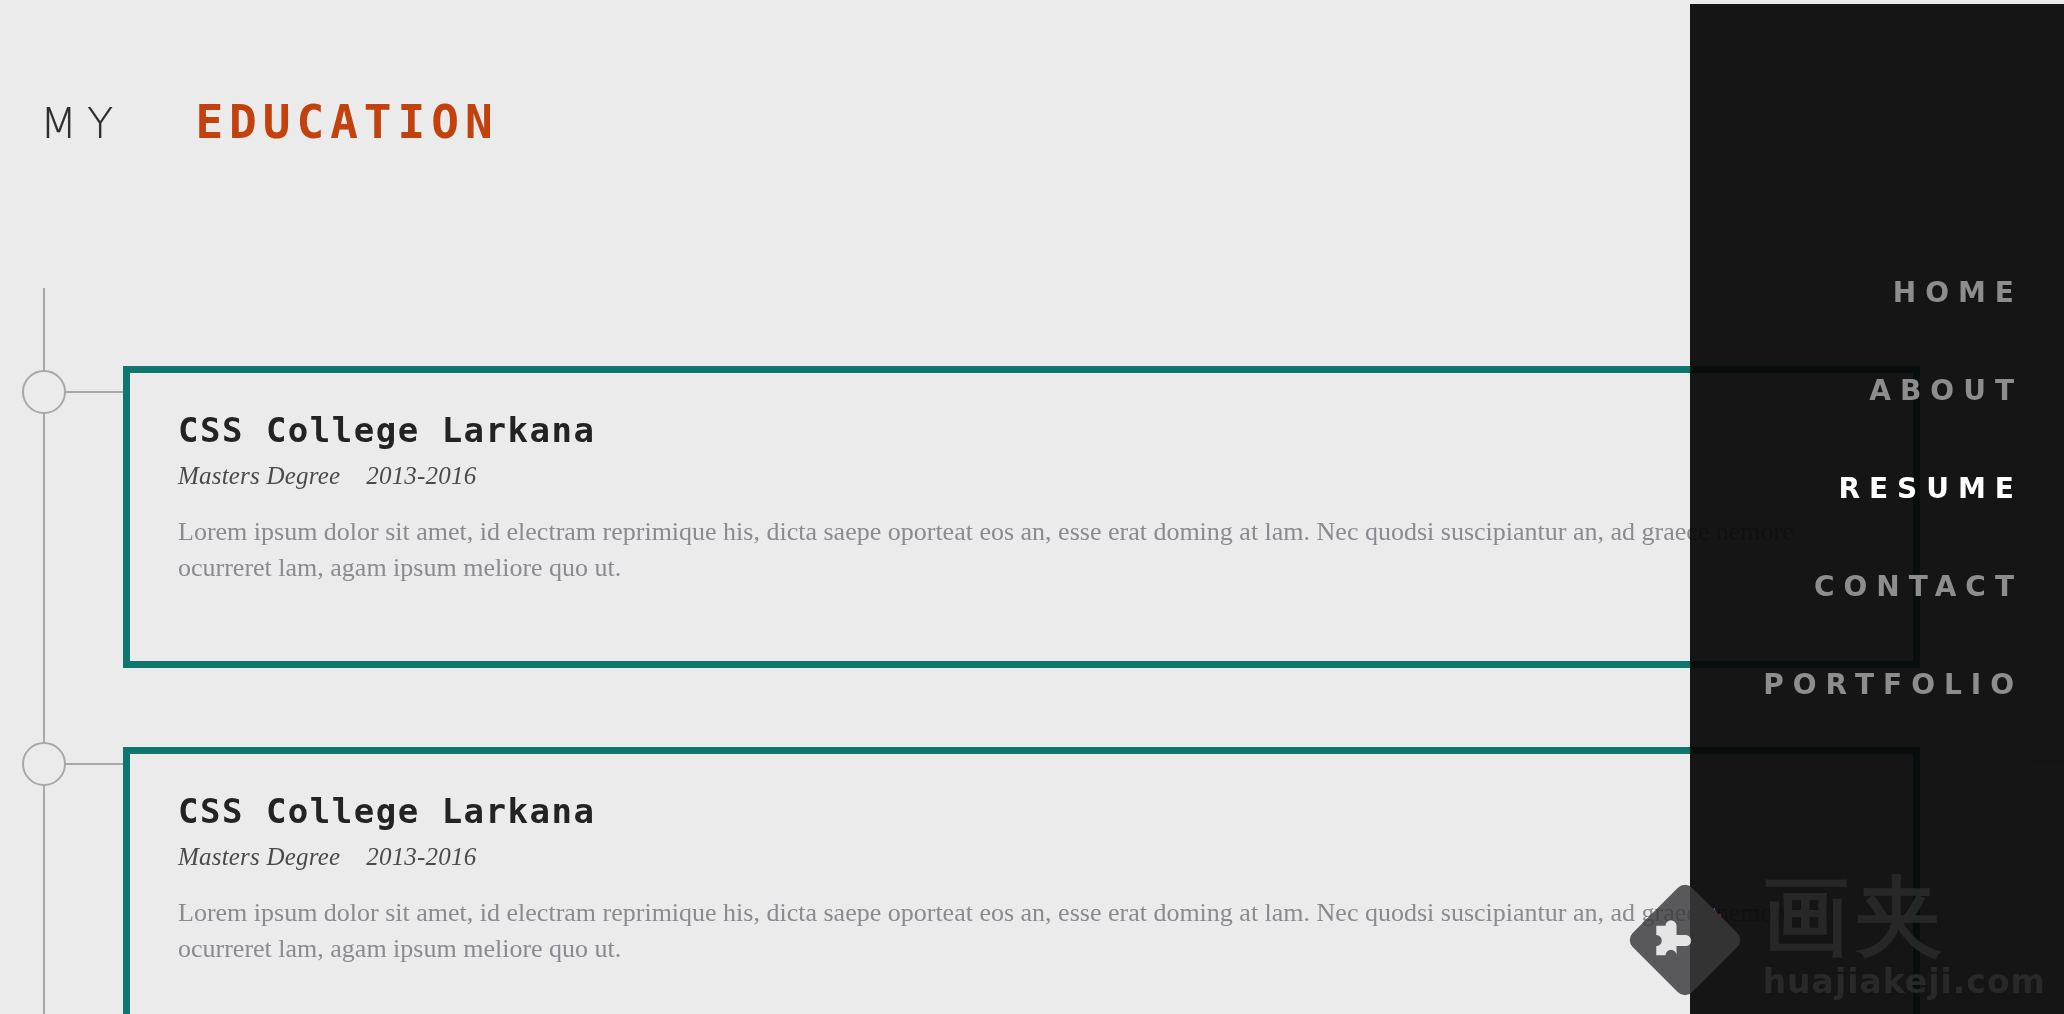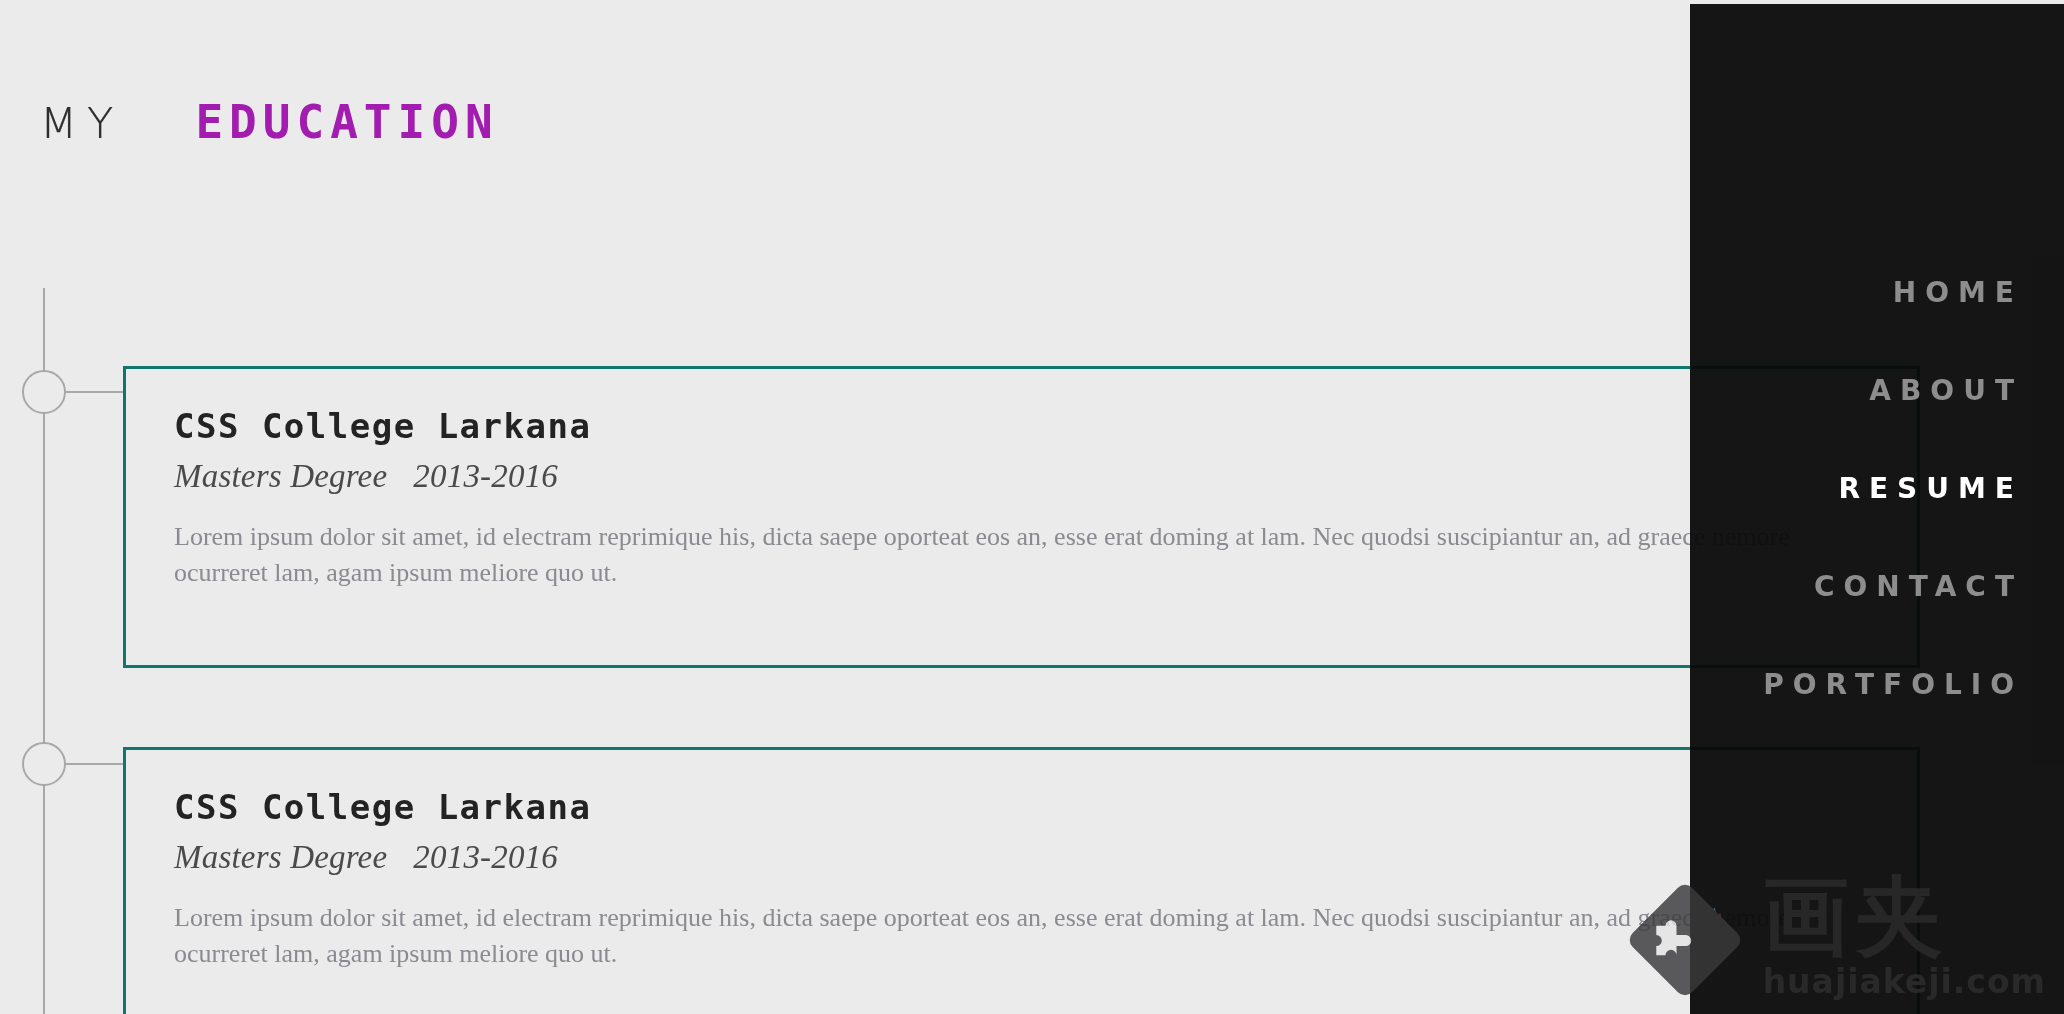--- a/index.html
+++ b/index.html
@@ -30,21 +30,21 @@
     letter-spacing:10px;
     color:#2e2e2e;
     margin-top:42px;
     -webkit-text-stroke:0.2px #2e2e2e;
   }
   #title-main {
     font-family:"DejaVu Sans Mono", monospace;
     font-size:46px;
     font-weight:bold;
     letter-spacing:6px;
-    color:#a21caf;
+    color:#c2410c;
     margin-left:72px;
     text-align:right;
   }
 
   
   #timeline-axis {
     position:absolute;
     left:43px; top:288px;
     width:2px; height:726px;
     background:#a8a8a8;
@@ -66,39 +66,39 @@
     background:#a8a8a8;
   }
   #timeline-connector-1 { top:391px; }
   #timeline-connector-2 { top:763px; }
 
   
   .edu-card {
     position:absolute;
     left:123px;
     width:1797px;
-    border:3px solid #0f766e;
+    border:7px solid #0f766e;
     background:#ebebeb;
     padding:36px 48px 40px 48px;
   }
   #edu-card-1 { top:366px; height:302px; }
   #edu-card-2 { top:747px; height:302px; }
 
   .card-school {
     font-family:"DejaVu Sans Mono", monospace;
     font-size:34px;
     font-weight:bold;
     letter-spacing:1.5px;
     color:#232323;
     line-height:1.25;
   }
   .card-meta {
     font-family:"Liberation Serif", serif;
     font-style:italic;
-    font-size:33px;
+    font-size:25px;
     color:#4a4a4a;
     margin-top:10px;
     letter-spacing:0.2px;
   }
   .card-meta .meta-years { margin-left:26px; font-style:italic; }
   .card-body {
     font-family:"Liberation Serif", serif;
     font-size:26px;
     line-height:1.42;
     color:#8a8a90;

